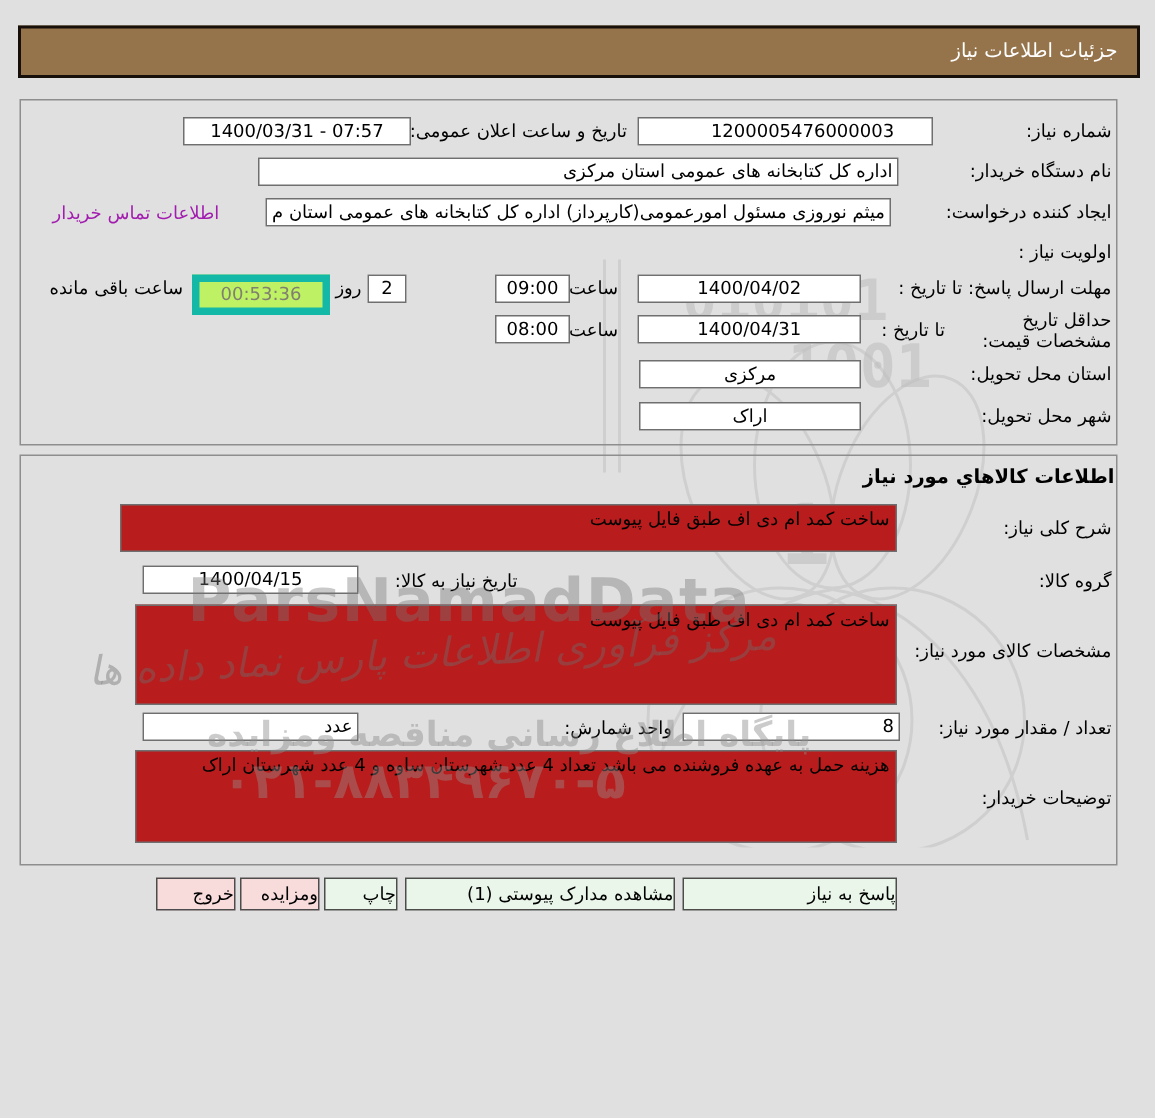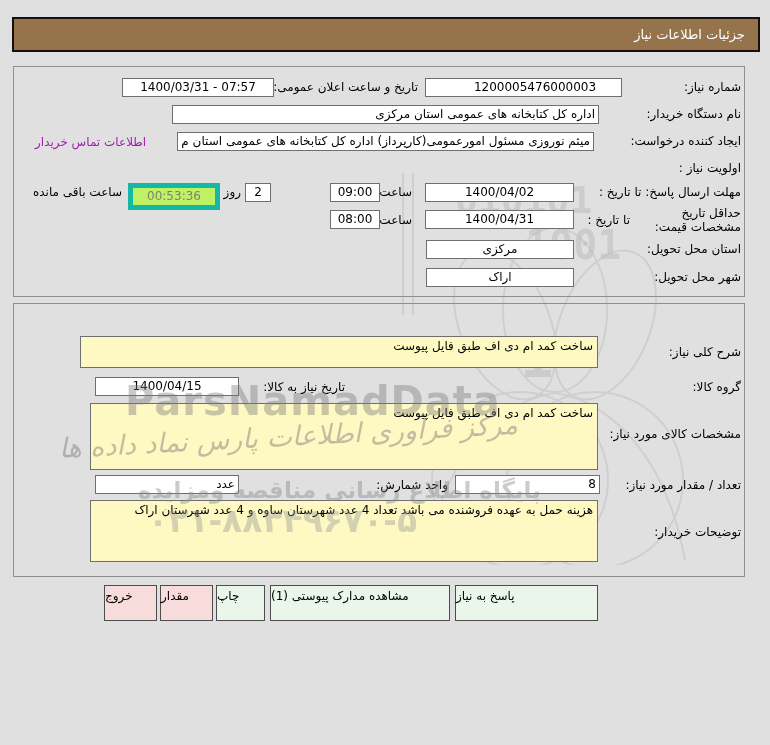--- a/index.html
+++ b/index.html
@@ -19,29 +19,29 @@
   
   .lbl{position:absolute;font-size:12px;color:#000;text-align:right;white-space:nowrap;z-index:3;}
   .lbl.wrap{white-space:normal;line-height:14px;}
   .section-title{position:absolute;font-size:13px;font-weight:bold;color:#000;z-index:3;}
 
   
   .inp{position:absolute;background:#fff;border:1px solid #6f6f6f;height:17px;line-height:17px;
     font-size:12px;color:#000;overflow:hidden;white-space:nowrap;z-index:4;padding:0 3px;box-sizing:content-box;}
   .inp.center{text-align:center;}
   .inp.rightal{text-align:right;}
-  .area{position:absolute;background:#fef9c3;border:1px solid #6f6f6f;font-size:12px;color:#000;
+  .area{position:absolute;background:#b91c1c;border:1px solid #6f6f6f;font-size:12px;color:#000;
     overflow:hidden;z-index:4;padding:2px 4px;text-align:right;line-height:15px;box-sizing:border-box;}
   .countdown{background:#bef264;border:5px solid #14b8a6;color:#808070;}
 
   .link{position:absolute;font-size:12px;color:#a21caf;z-index:4;cursor:pointer;white-space:nowrap;}
 
   
-  .btn{position:absolute;top:585px;height:36px;border:1px solid #4c4c4c;font-size:12px;
-    line-height:20px;text-align:left;z-index:4;cursor:pointer;box-sizing:border-box;}
+  .btn{position:absolute;top:585px;height:22px;border:1px solid #4c4c4c;font-size:12px;
+    line-height:20px;text-align:right;z-index:4;cursor:pointer;box-sizing:border-box;}
   .btn.green{background:#e9f6e9;}
   .btn.pink{background:#f8dbdb;}
 
   
   .wm-back{position:absolute;z-index:1;color:#bdbdbd;opacity:.55;font-weight:bold;
     font-family:"DejaVu Sans Mono",monospace;pointer-events:none;}
   .wm-front{position:absolute;z-index:9;pointer-events:none;white-space:nowrap;}
   #wm-brand{left:125px;top:378px;font-size:40px;font-weight:bold;letter-spacing:1px;
     color:rgba(120,120,120,.40);direction:ltr;font-family:"DejaVu Sans",sans-serif;}
   #wm-callig{left:88px;top:420px;width:430px;text-align:center;font-size:27px;font-style:italic;
@@ -108,20 +108,21 @@
   <div class="inp center" style="left:330px;top:210px;width:42px;" dir="ltr">08:00</div>
 
   <div class="lbl" style="right:29px;top:242px;">استان محل تحویل:</div>
   <div class="inp center" style="left:426px;top:240px;width:140px;">مرکزی</div>
 
   <div class="lbl" style="right:29px;top:270px;">شهر محل تحویل:</div>
   <div class="inp center" style="left:426px;top:268px;width:140px;">اراک</div>
 
   <div class="panel" id="panel-goods"></div>
 
+  <div class="section-title" style="right:27px;top:311px;">اطلاعات کالاهاي مورد نیاز</div>
 
   <div class="lbl" style="right:29px;top:345px;">شرح کلی نیاز:</div>
   <div class="area" style="left:80px;top:336px;width:518px;height:32px;">ساخت کمد ام دی اف طبق فایل پیوست</div>
 
   <div class="lbl" style="right:29px;top:380px;">گروه کالا:</div>
   <div class="lbl" style="right:425px;top:380px;">تاریخ نیاز به کالا:</div>
   <div class="inp center" style="left:95px;top:377px;width:136px;" dir="ltr">1400/04/15</div>
 
   <div class="lbl" style="right:29px;top:427px;">مشخصات کالای مورد نیاز:</div>
   <div class="area" style="left:90px;top:403px;width:508px;height:67px;">ساخت کمد ام دی اف طبق فایل پیوست</div>
@@ -130,21 +131,21 @@
   <div class="inp rightal" style="left:455px;top:475px;width:137px;">8</div>
   <div class="lbl" style="right:322px;top:478px;">واحد شمارش:</div>
   <div class="inp rightal" style="left:95px;top:475px;width:136px;">عدد</div>
 
   <div class="lbl" style="right:29px;top:525px;">توضیحات خریدار:</div>
   <div class="area" style="left:90px;top:500px;width:508px;height:62px;">هزینه حمل به عهده فروشنده می باشد تعداد 4 عدد شهرستان ساوه و 4 عدد شهرستان اراک</div>
 
   <div class="btn green" style="left:455px;width:143px;">پاسخ به نیاز</div>
   <div class="btn green" style="left:270px;width:180px;">مشاهده مدارک پیوستی (1)</div>
   <div class="btn green" style="left:216px;width:49px;">چاپ</div>
-  <div class="btn pink" style="left:160px;width:53px;">مقدار</div>
+  <div class="btn pink" style="left:160px;width:53px;">ومزایده</div>
   <div class="btn pink" style="left:104px;width:53px;">خروج</div>
 
   <div class="wm-front" id="wm-brand">ParsNamadData</div>
   <div class="wm-front" id="wm-callig">مرکز فرآوری اطلاعات پارس نماد داده ها</div>
   <div class="wm-front" id="wm-line2">پایگاه اطلاع رسانی مناقصه ومزایده</div>
   <div class="wm-front" id="wm-phone">۰۲۱-۸۸۳۴۹۶۷۰-۵</div>
 
 </div>
 
 </body></html>

